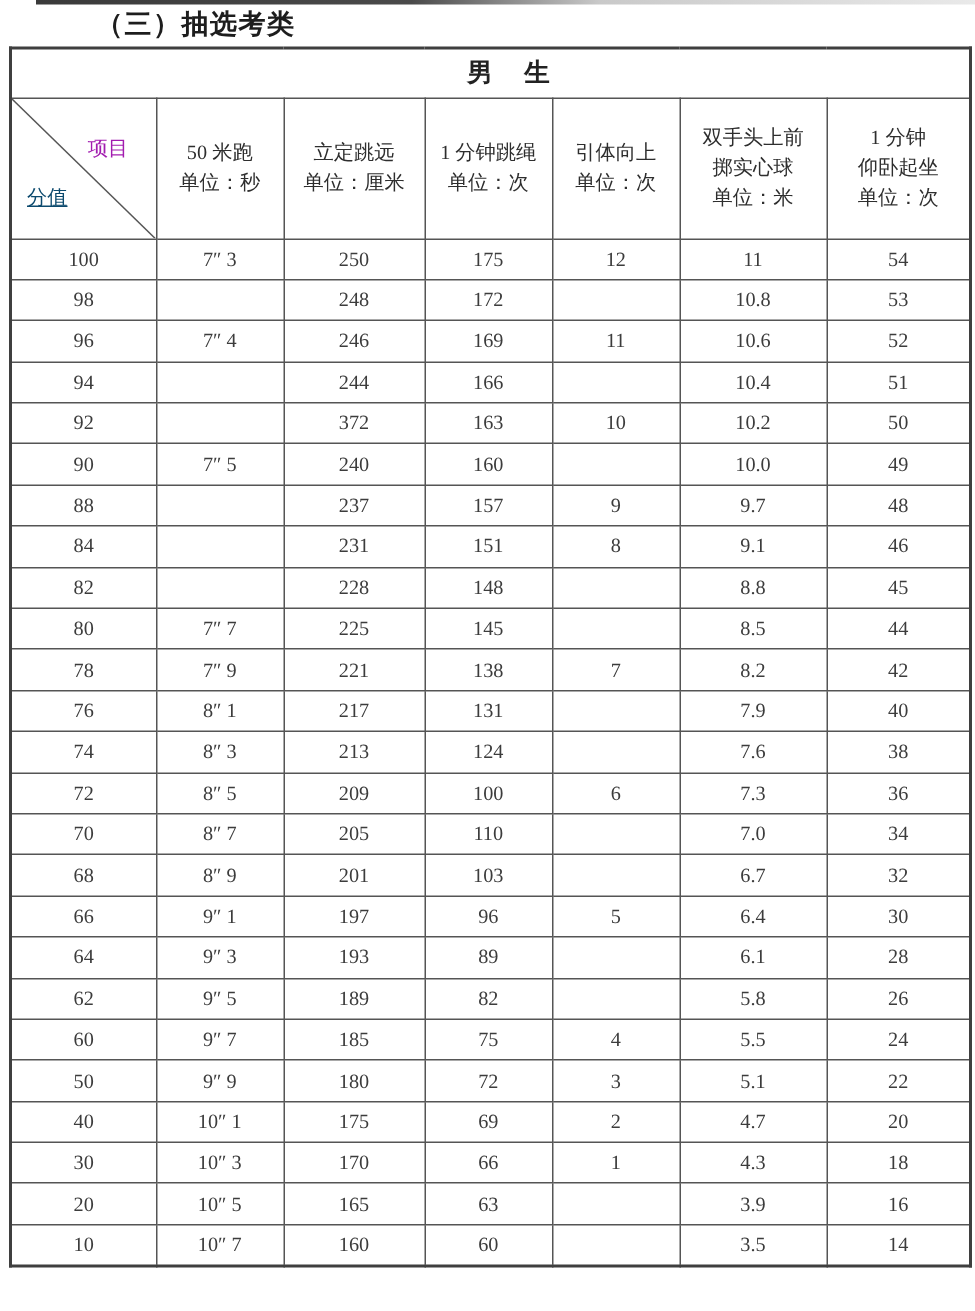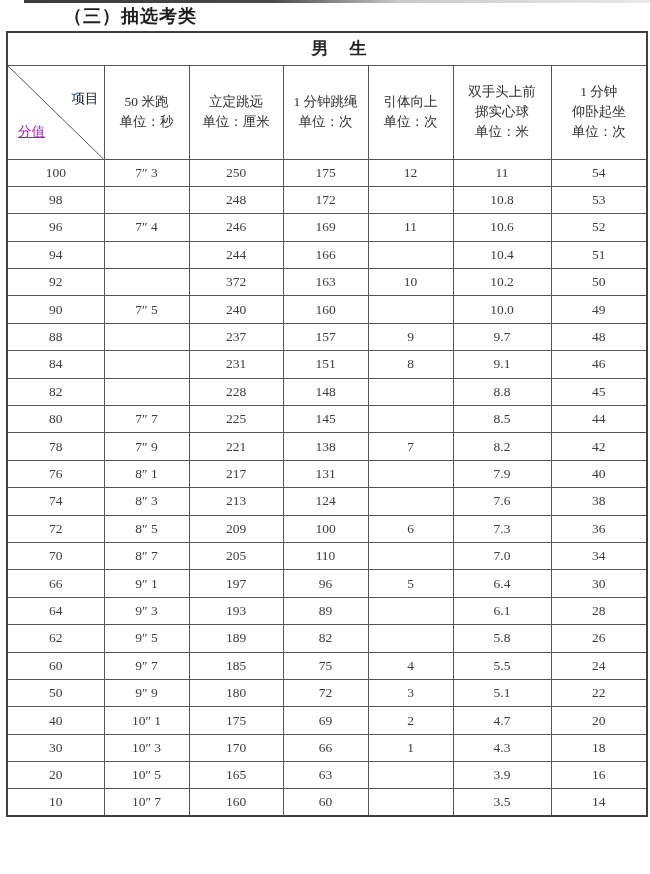--- a/index.html
+++ b/index.html
@@ -42,26 +42,26 @@
     letter-spacing: 2px;
     padding-left: 26px;
   }
 
   tr.colhead-row td { height: 94px; font-size: 13.5px; color: #2e2e2e; }
   tr.colhead-row .hline { line-height: 20px; }
 
   td.corner-cell { position: relative; padding: 0; }
   td.corner-cell svg { position: absolute; top: 0; left: 0; width: 100%; height: 100%; display: block; }
   .corner-topright {
-    position: absolute; top: 24px; right: 5px;
-    font-size: 13.5px; color: #0f172a;
+    position: absolute; top: 24px; right: 18px;
+    font-size: 13.5px; color: #a21caf;
   }
   .corner-bottomleft {
     position: absolute; bottom: 18px; left: 10px;
-    font-size: 13.5px; color: #a21caf; text-decoration: underline;
+    font-size: 13.5px; color: #0c4a6e; text-decoration: underline;
   }
 
   tbody.data-body tr { height: 27.4px; }
   tbody.data-body td { font-size: 13.5px; }
 </style>
 </head>
 <body>
 
 <div class="page">
 
@@ -251,20 +251,29 @@
         <tr>
           <td>70</td>
           <td>8″ 7</td>
           <td>205</td>
           <td>110</td>
           <td></td>
           <td>7.0</td>
           <td>34</td>
         </tr>
         <tr>
+          <td>68</td>
+          <td>8″ 9</td>
+          <td>201</td>
+          <td>103</td>
+          <td></td>
+          <td>6.7</td>
+          <td>32</td>
+        </tr>
+        <tr>
           <td>66</td>
           <td>9″ 1</td>
           <td>197</td>
           <td>96</td>
           <td>5</td>
           <td>6.4</td>
           <td>30</td>
         </tr>
         <tr>
           <td>64</td>

